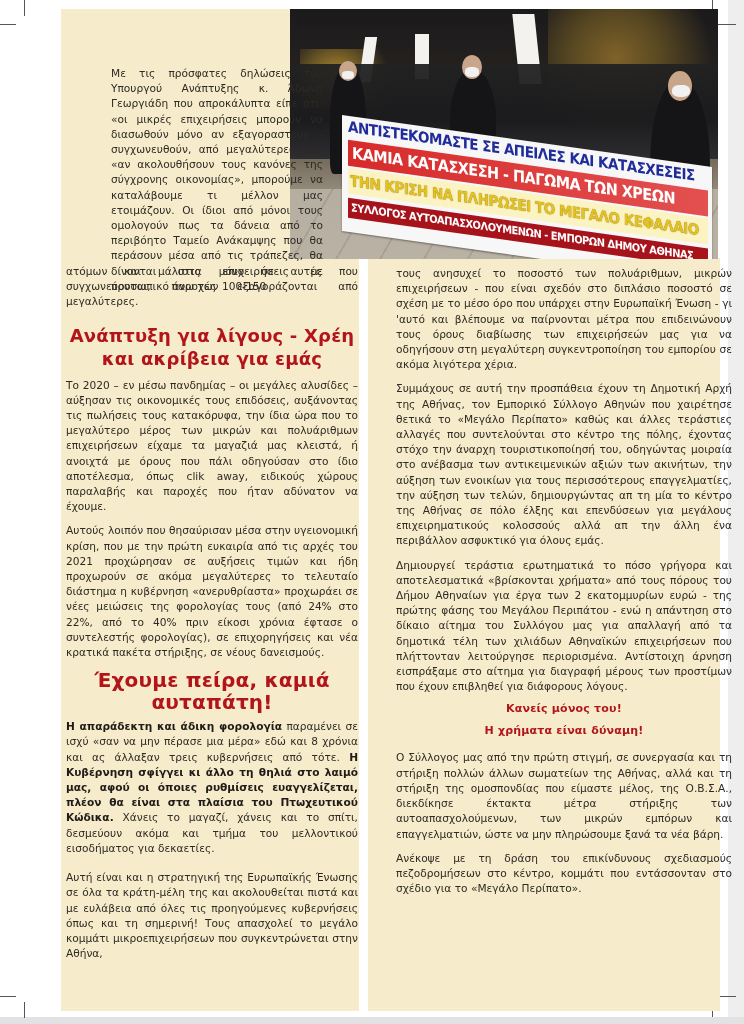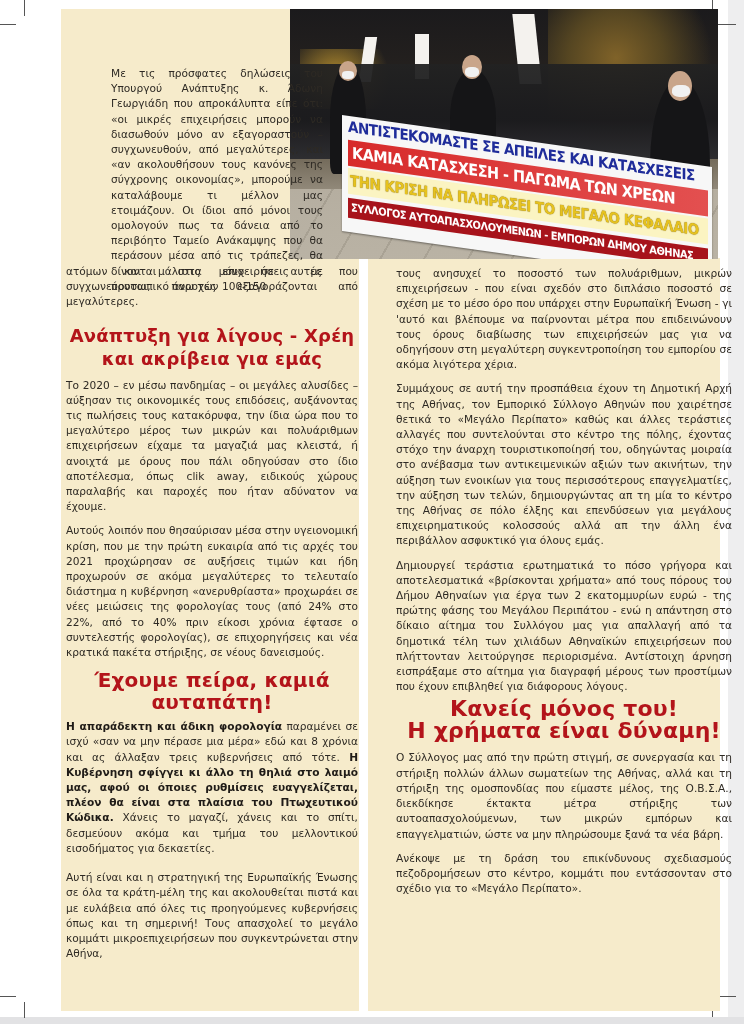--- a/index.html
+++ b/index.html
@@ -17,21 +17,21 @@
   .col-right-bg { left: 368px; top: 258px; width: 352px; height: 753px; }
   .text { position: absolute; font-size: 10.6px; line-height: 15.2px; text-align: justify; color: #2e2a24; }
   .text p { margin: 0 0 9px 0; }
   .text b { font-weight: bold; color: #1f1b17; }
   .heading {
     font-family: "DejaVu Sans", sans-serif; font-weight: bold; color: #b3141a;
     text-align: center; margin: 4px 0 8px 0; letter-spacing: 0.2px;
   }
   .h1 { font-size: 18px; line-height: 23px; }
   .h2 { font-size: 20px; line-height: 22px; }
-  .h3 { font-size: 22px; line-height: 22px; }
+  .h3 { font-size: 11px; line-height: 22px; }
 
   
   .photo {
     position: absolute; left: 290px; top: 9px; width: 428px; height: 250px; overflow: hidden;
     background: linear-gradient(180deg, #1b1a1c 0%, #2a2520 40%, #6f6656 58%, #a49c8d 80%, #bdb6a8 100%);
   }
   .photo .trees { position: absolute; right: 0; top: 0; width: 170px; height: 140px;
     background: radial-gradient(circle at 40% 35%, #8a6a2a 0%, #5b4a22 35%, rgba(40,35,20,0) 70%); opacity: .9; }
   .photo .lights { position: absolute; left: 10px; top: 40px; width: 120px; height: 60px;
     background: radial-gradient(circle at 30% 50%, #b8902e 0%, rgba(120,90,30,0) 60%); }

